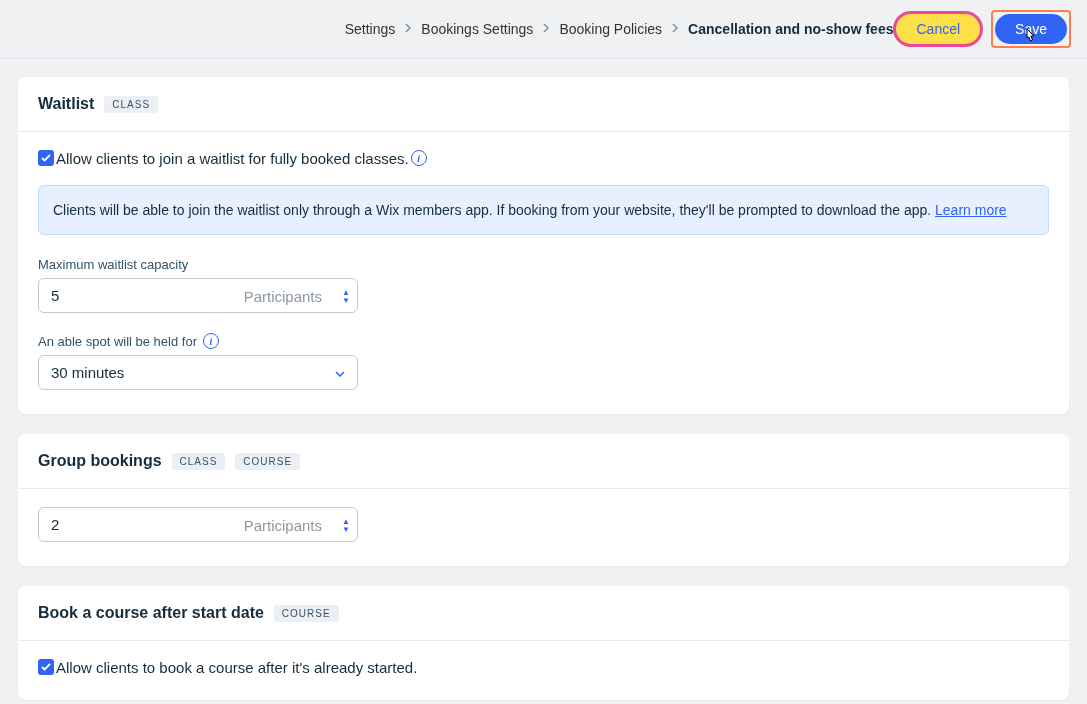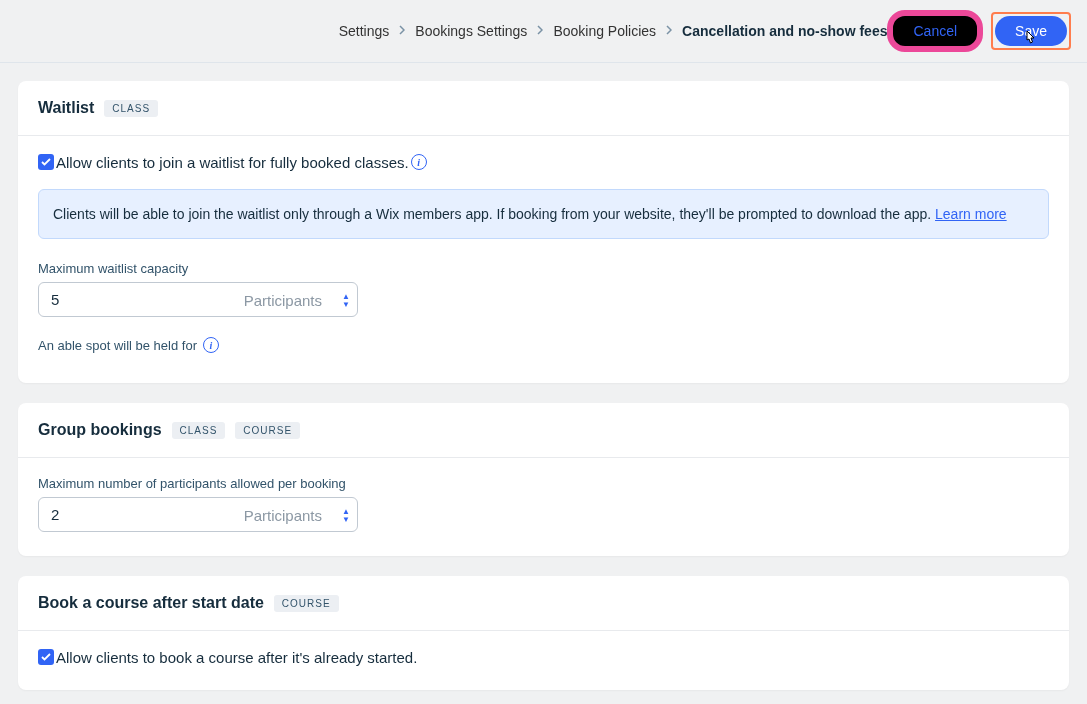--- a/index.html
+++ b/index.html
@@ -37,23 +37,23 @@
     gap: 8px;
   }
   .btn {
     border-radius: 18px;
     padding: 7px 20px;
     font-size: 14px;
     cursor: pointer;
     border: none;
   }
   .btn-cancel {
-    background: #000000;
+    background: #fde047;
     color: #3164f5;
-    border: 6px solid #ec4899;
+    border: 3px solid #ec4899;
   }
   .btn-save {
     background: #3164f5;
     color: #fff;
     position: relative;
   }
   .save-highlight {
     border: 2px solid #ff7d4d;
     border-radius: 4px;
     padding: 2px;
@@ -277,33 +277,40 @@
             <span class="arrow-btn">▲</span>
             <span class="arrow-btn">▼</span>
           </div>
         </div>
       </div>
       <div class="field-group">
         <div class="field-label">
           <span>An able spot will be held for</span>
           <span class="info-icon">i</span>
         </div>
+        <div class="select">
+          <span>30 minutes</span>
+          <span class="chev">
+            <svg width="10" height="6" viewBox="0 0 10 6">
+                <path d="M1 1l4 4 4-4" stroke="#3164f5" stroke-width="1.5" fill="none"></path>
+              </svg>
+          </span>
+        </div>
       </div>
     </div>
   </div>
 
   <div class="card">
     <div class="card-header">
       <span class="card-title">Group bookings</span>
       <span class="badge">CLASS</span>
       <span class="badge">COURSE</span>
     </div>
     <div class="card-body">
       <div class="field-group">
-        <div class="field-label">Maximum number of participants allowed per booking</div>
         <div class="input-wrap">
           <input class="input" value="2" style="">
           <span class="input-suffix">Participants</span>
           <div class="stepper">
             <span class="arrow-btn">▲</span>
             <span class="arrow-btn">▼</span>
           </div>
         </div>
       </div>
     </div>

